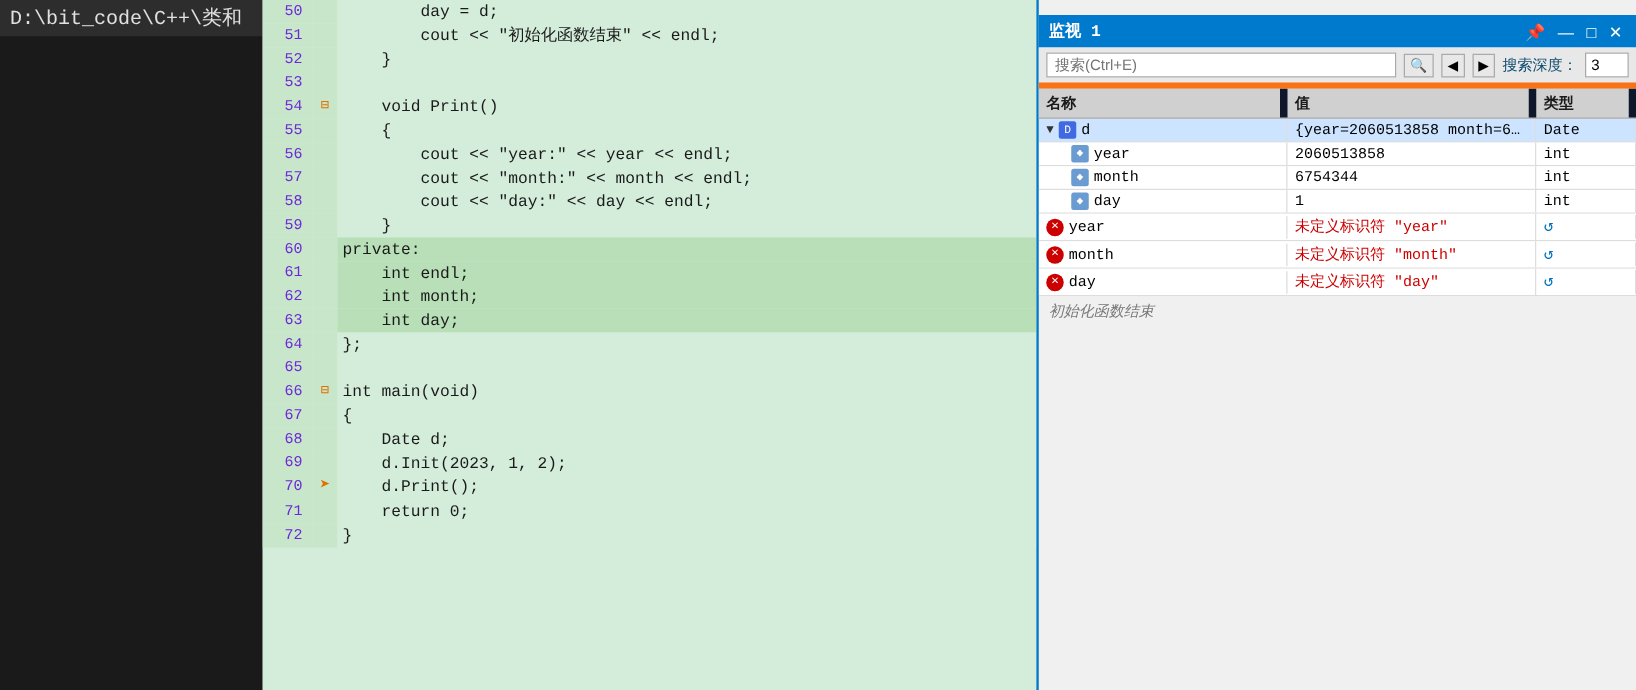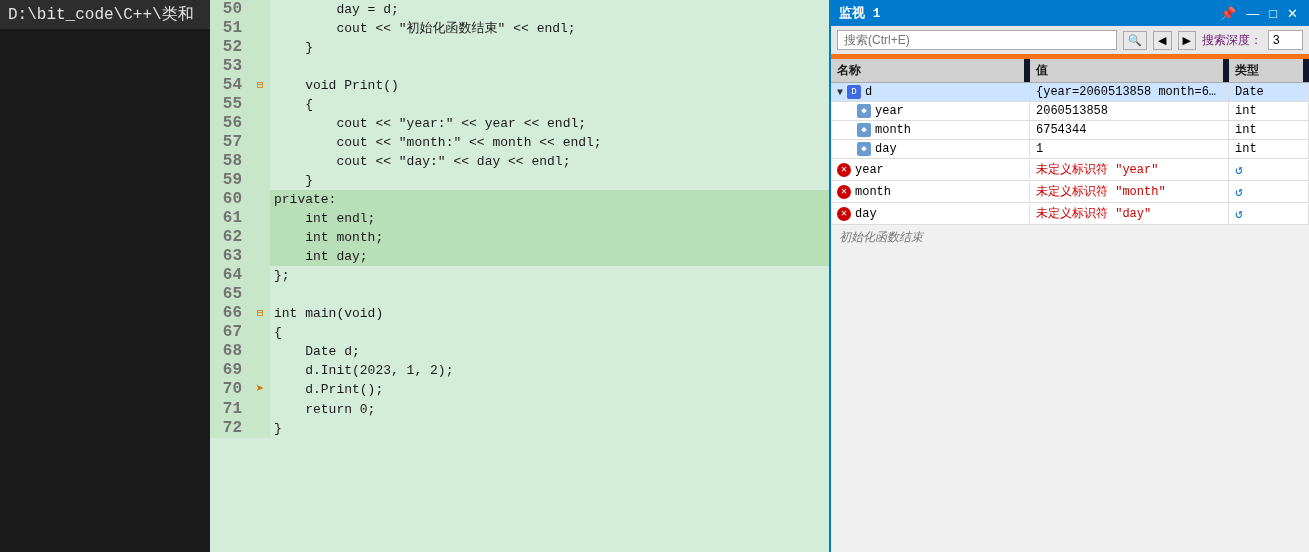--- a/index.html
+++ b/index.html
@@ -45,26 +45,25 @@
       border-collapse: collapse;
       line-height: 19px;
     }
 
     .line-num {
       width: 40px;
       min-width: 40px;
       text-align: right;
       padding-right: 8px;
       padding-left: 4px;
-      color: #737373;
+      color: #6d28d9;
       background: #c8e6c9;
       user-select: none;
-      font-size: 16px;
+      font-size: 12px;
       vertical-align: top;
-      font-weight: bold;
     }
 
     .line-gutter {
       width: 20px;
       background: #c8e6c9;
       text-align: center;
       vertical-align: top;
       color: #e07000;
       font-size: 11px;
     }
@@ -94,20 +93,21 @@
 
     .watch-header {
       background: #007acc;
       color: white;
       padding: 4px 8px;
       font-size: 13px;
       display: flex;
       align-items: center;
       justify-content: space-between;
       flex-shrink: 0;
+      margin-top: 12px;
     }
 
     .watch-header-title {
       font-weight: bold;
     }
 
     .watch-header-controls {
       display: flex;
       align-items: center;
       gap: 4px;
@@ -143,21 +143,21 @@
     .watch-search-btn {
       background: none;
       border: 1px solid #aaa;
       padding: 2px 4px;
       cursor: pointer;
       font-size: 11px;
     }
 
     .watch-depth-label {
       font-size: 12px;
-      color: #701a75;
+      color: #0c4a6e;
     }
 
     .watch-depth-input {
       width: 35px;
       border: 1px solid #aaa;
       padding: 2px 4px;
       font-size: 12px;
     }
 
     .watch-columns {

